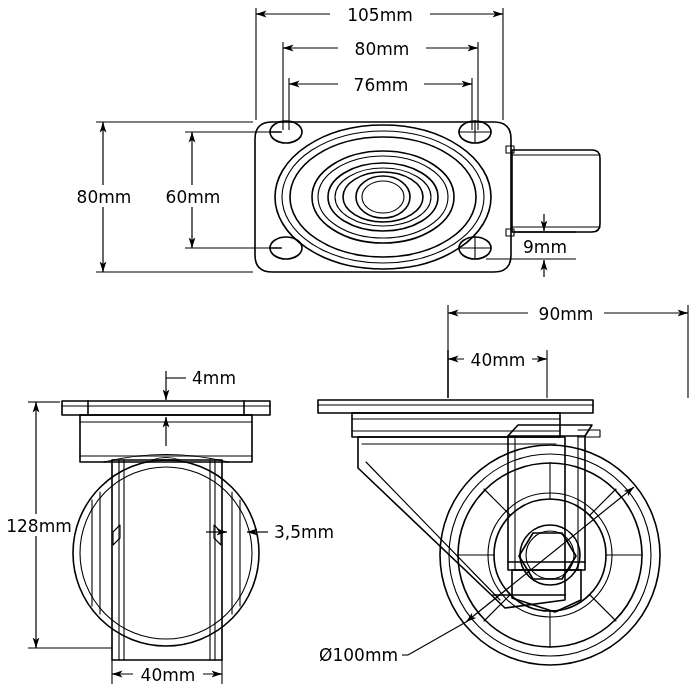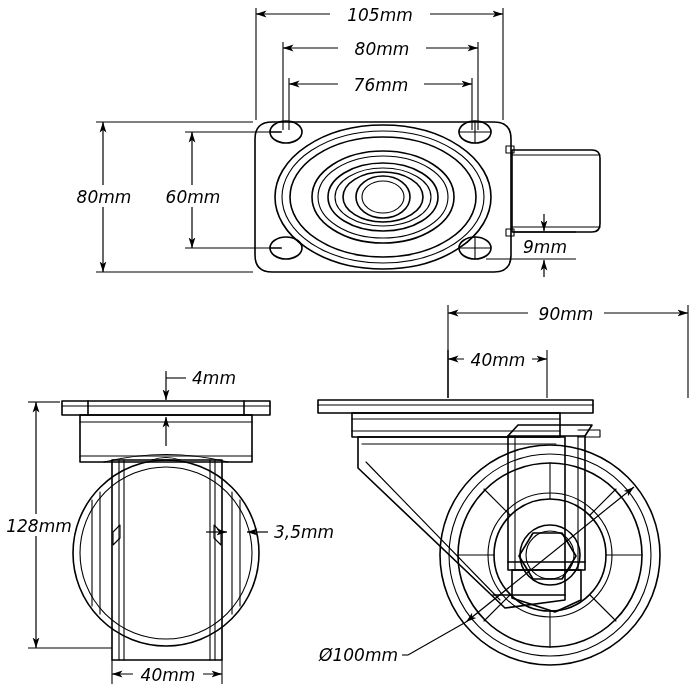--- a/index.html
+++ b/index.html
@@ -1,18 +1,18 @@
 <!DOCTYPE html>
 <html><head>
 <meta charset="utf-8">
 <style>
   html,body{margin:0;padding:0;background:#ffffff;}
   body{width:700px;height:700px;overflow:hidden;
        font-family:"DejaVu Sans","Liberation Sans",sans-serif;}
-  #sheet{position:relative;width:700px;height:700px;background:#ffffff;font-style:italic;}
+  #sheet{position:relative;width:700px;height:700px;background:#ffffff;}
   svg{display:block;}
   .ln{stroke:#000000;fill:none;stroke-width:1.6;stroke-linecap:round;stroke-linejoin:round;}
   .ln-thin{stroke:#000000;fill:none;stroke-width:1.1;stroke-linecap:round;stroke-linejoin:round;}
   .dim{stroke:#000000;fill:none;stroke-width:1.2;stroke-linecap:butt;}
   .ext{stroke:#000000;fill:none;stroke-width:1.1;stroke-linecap:butt;}
   text.dimtxt{font-family:"DejaVu Sans","Liberation Sans",sans-serif;
        font-size:17px;fill:#000000;letter-spacing:0px;}
   text.dimtxt.mid{text-anchor:middle;}
   text.dimtxt.start{text-anchor:start;}
   text.dimtxt.end{text-anchor:end;}

